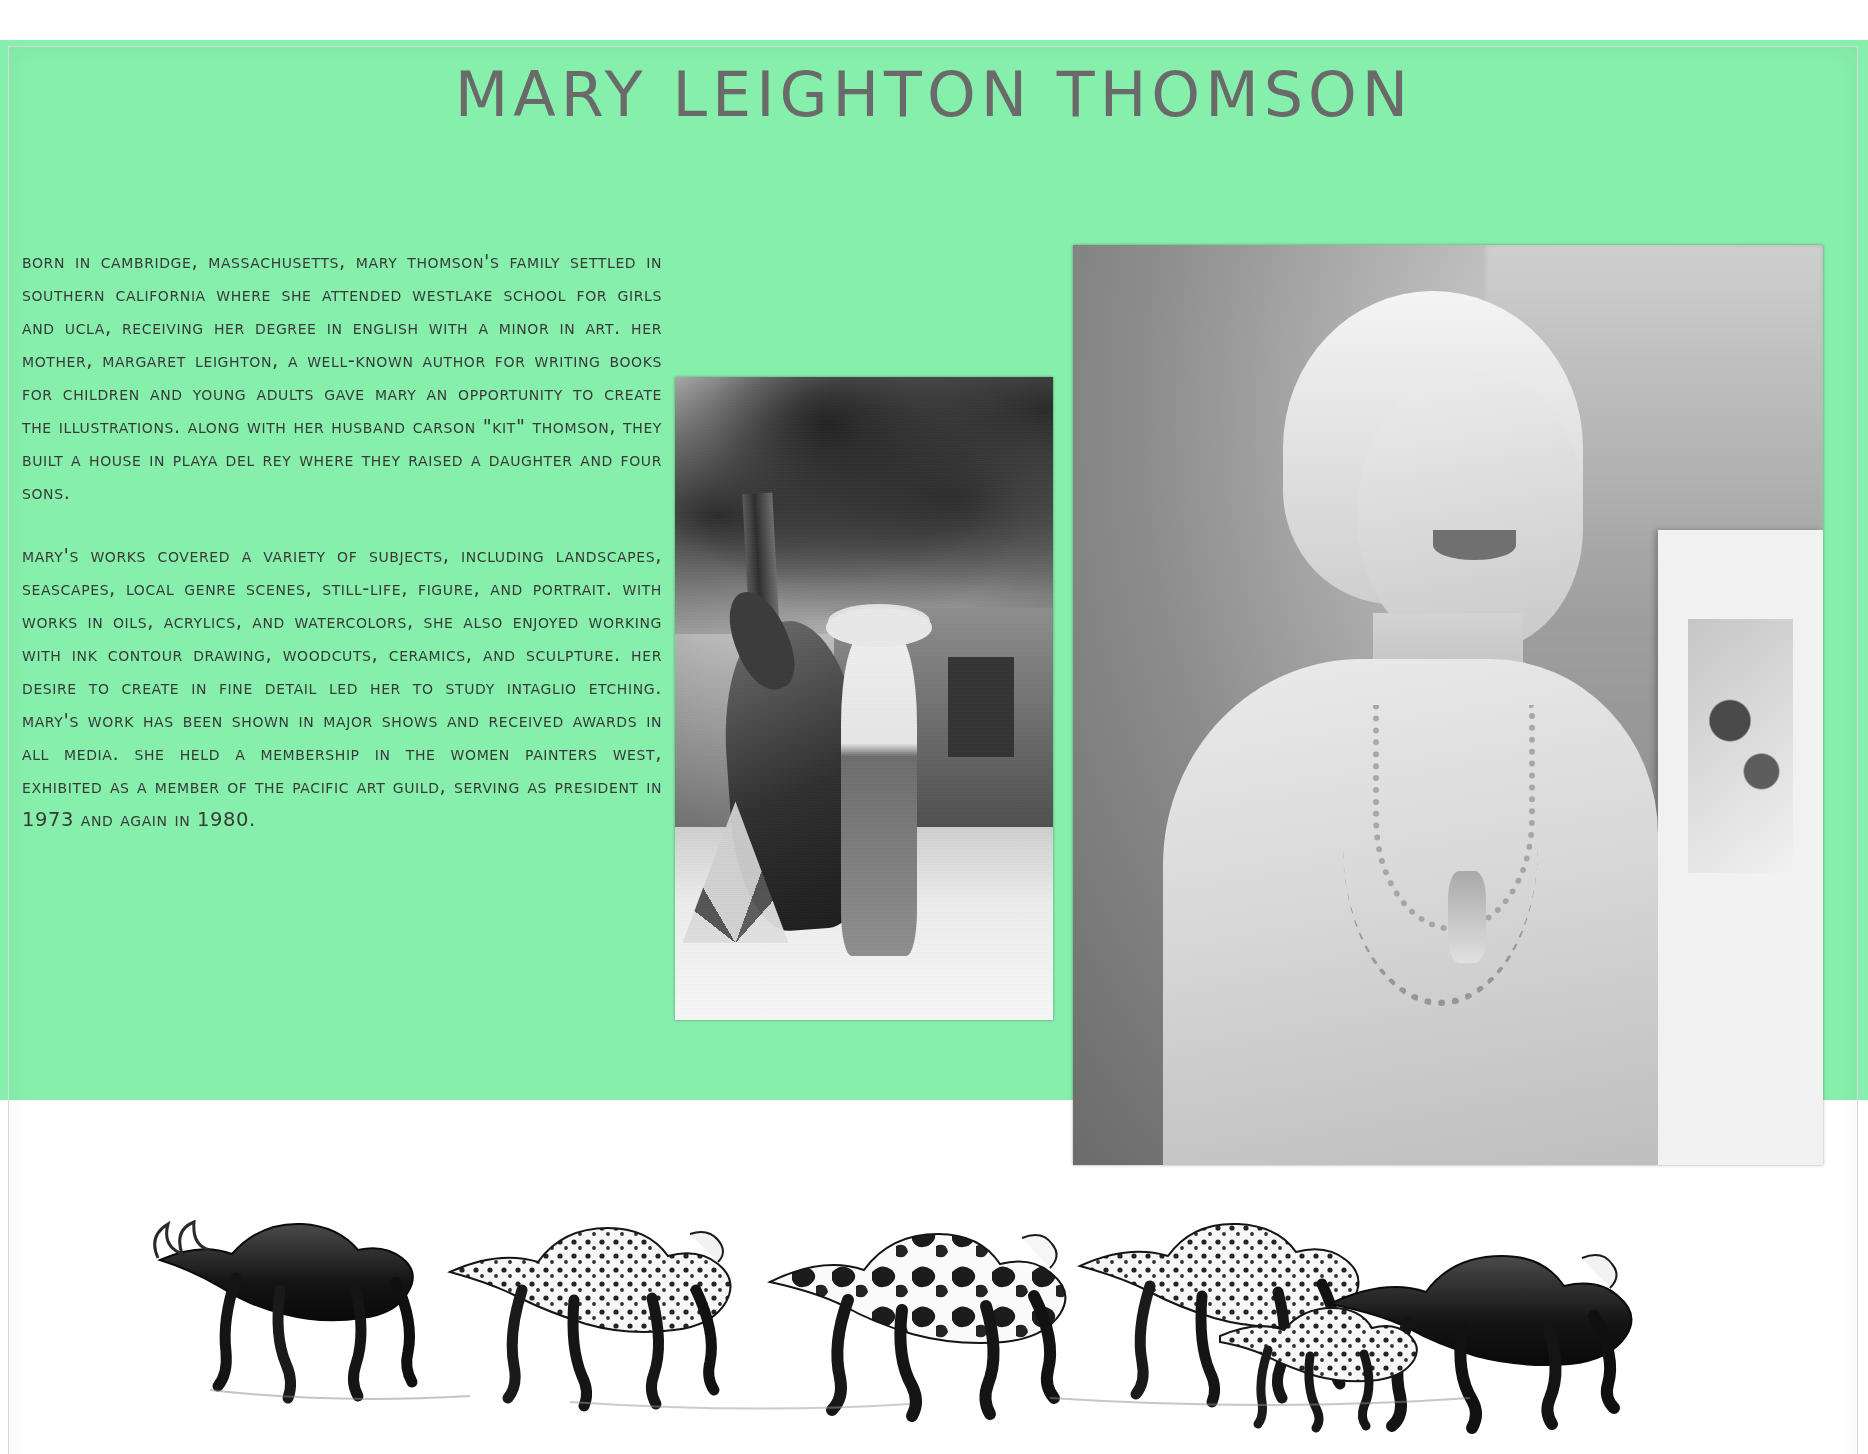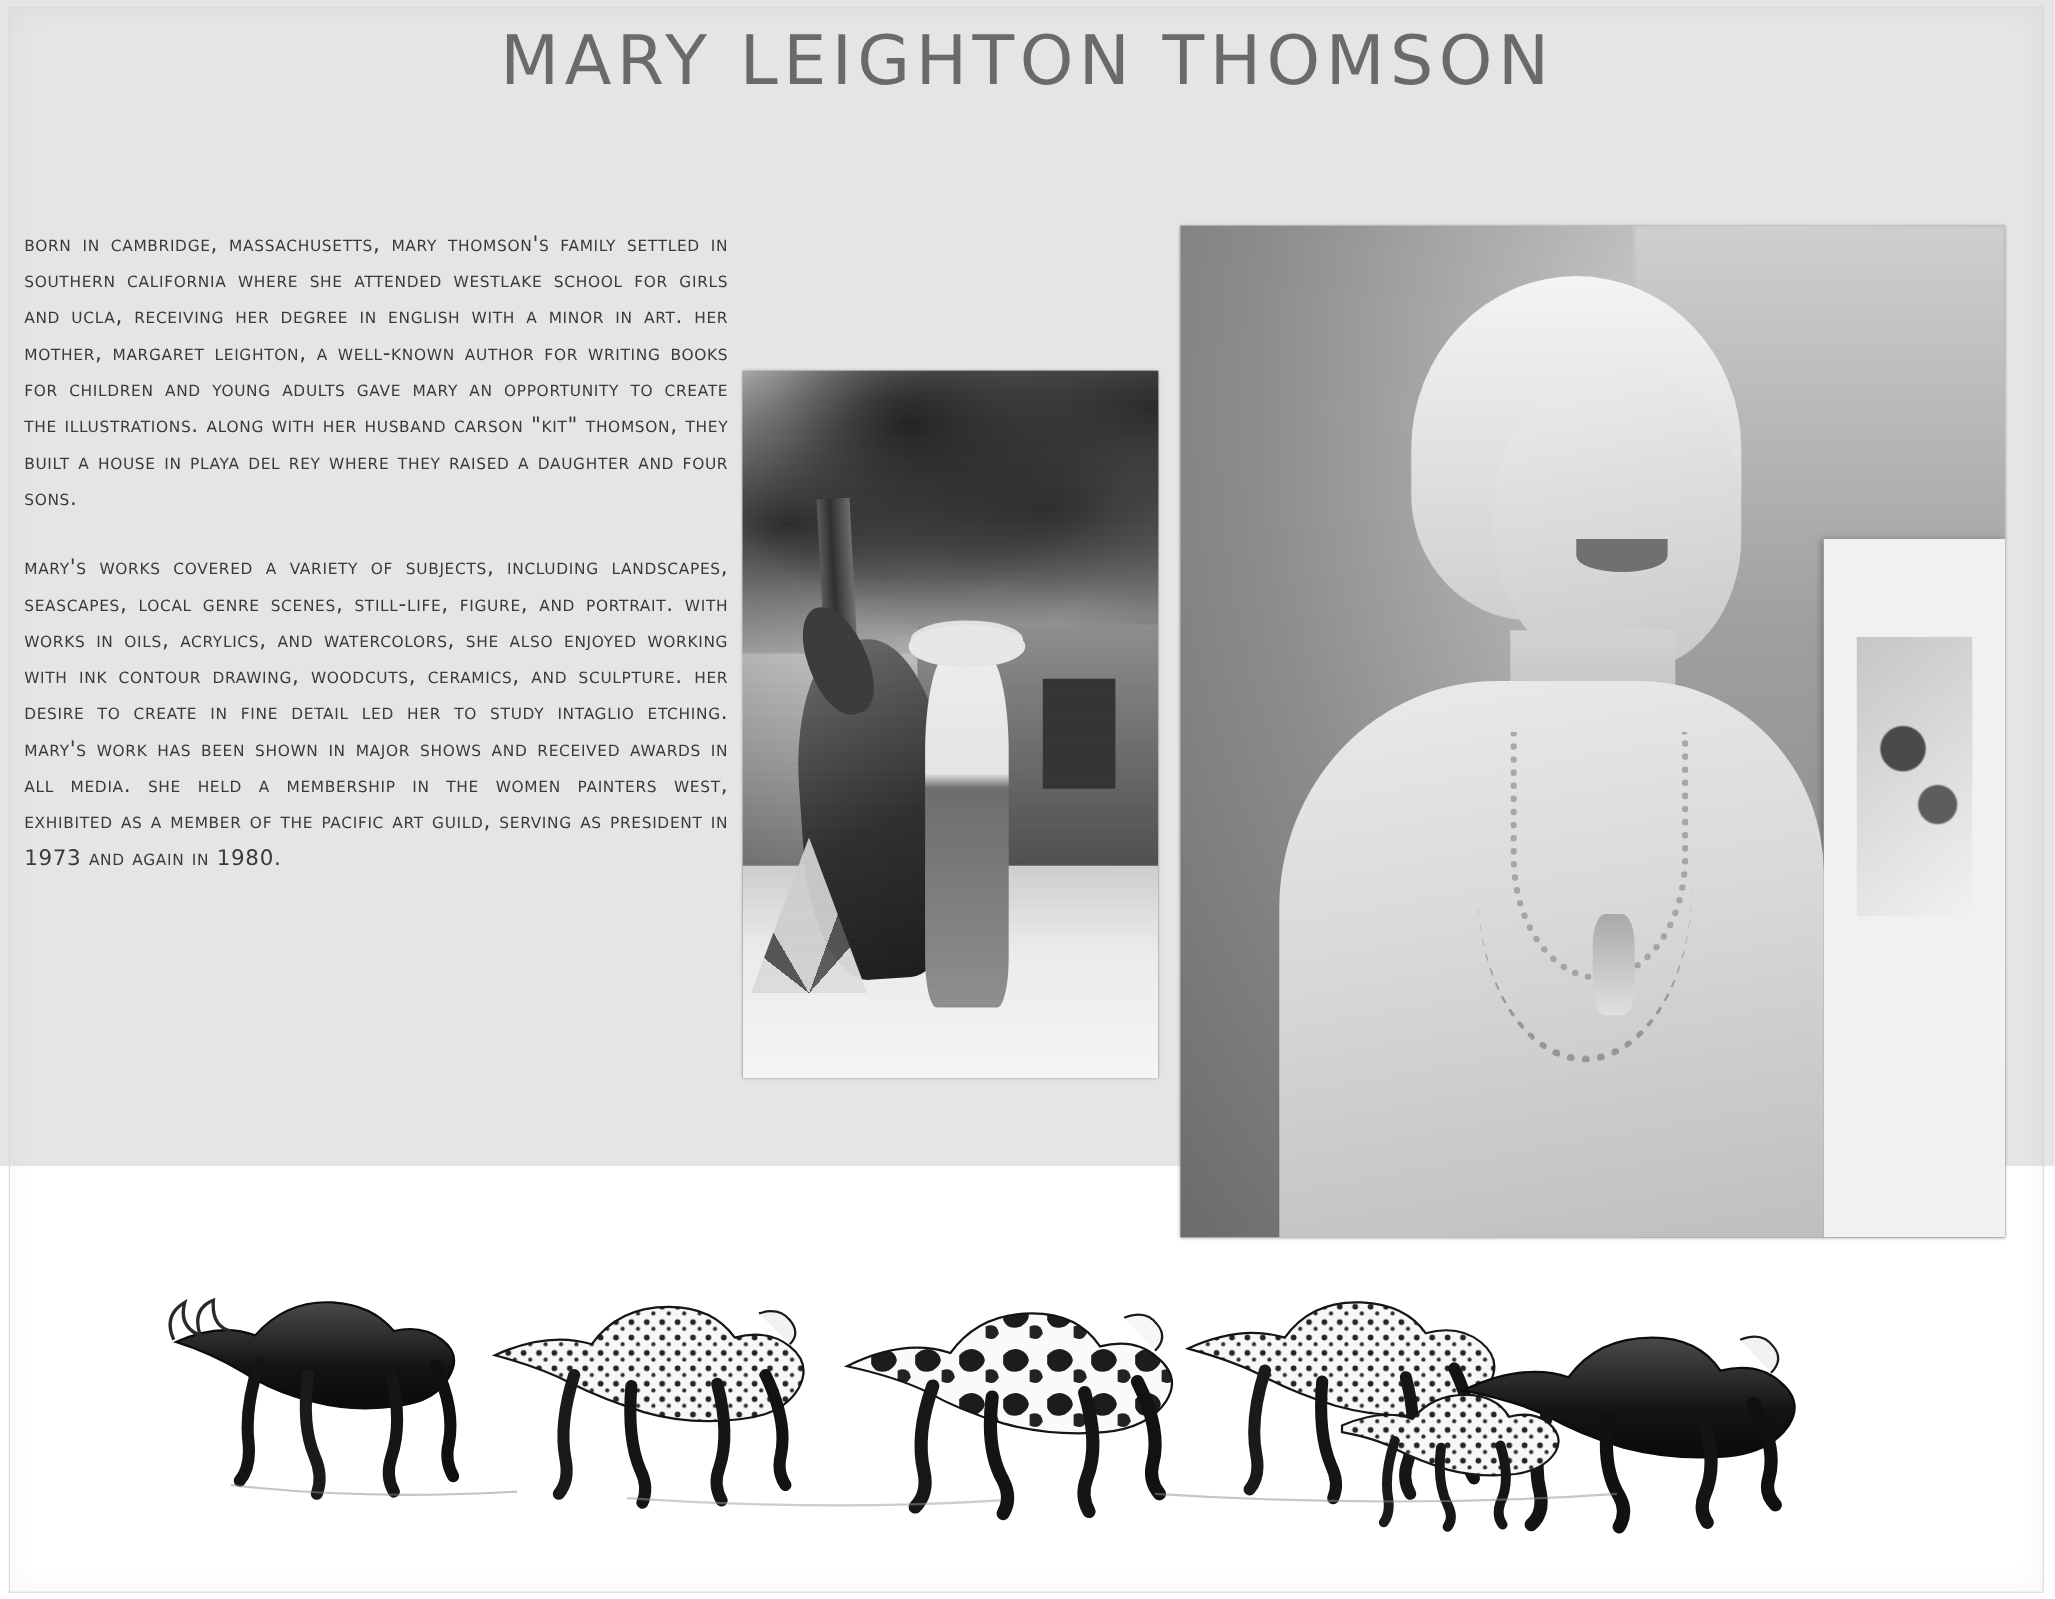--- a/index.html
+++ b/index.html
@@ -10,22 +10,23 @@
   body {
     width: 1868px;
     height: 1454px;
     overflow: hidden;
     font-family: "Liberation Sans", sans-serif;
   }
   .page {
     position: relative;
     width: 1868px;
     height: 1060px;
-    background: #e5e5e5;
+    background: #86efac;
     box-sizing: border-box;
+    margin-top: 40px;
   }
   
   .scan-edge {
     position: absolute;
     left: 8px; top: 6px;
     width: 1848px; height: 1440px;
     border: 1px solid #d8d8d8;
     box-shadow: inset 0 0 26px rgba(0,0,0,0.045);
     pointer-events: none;
   }

